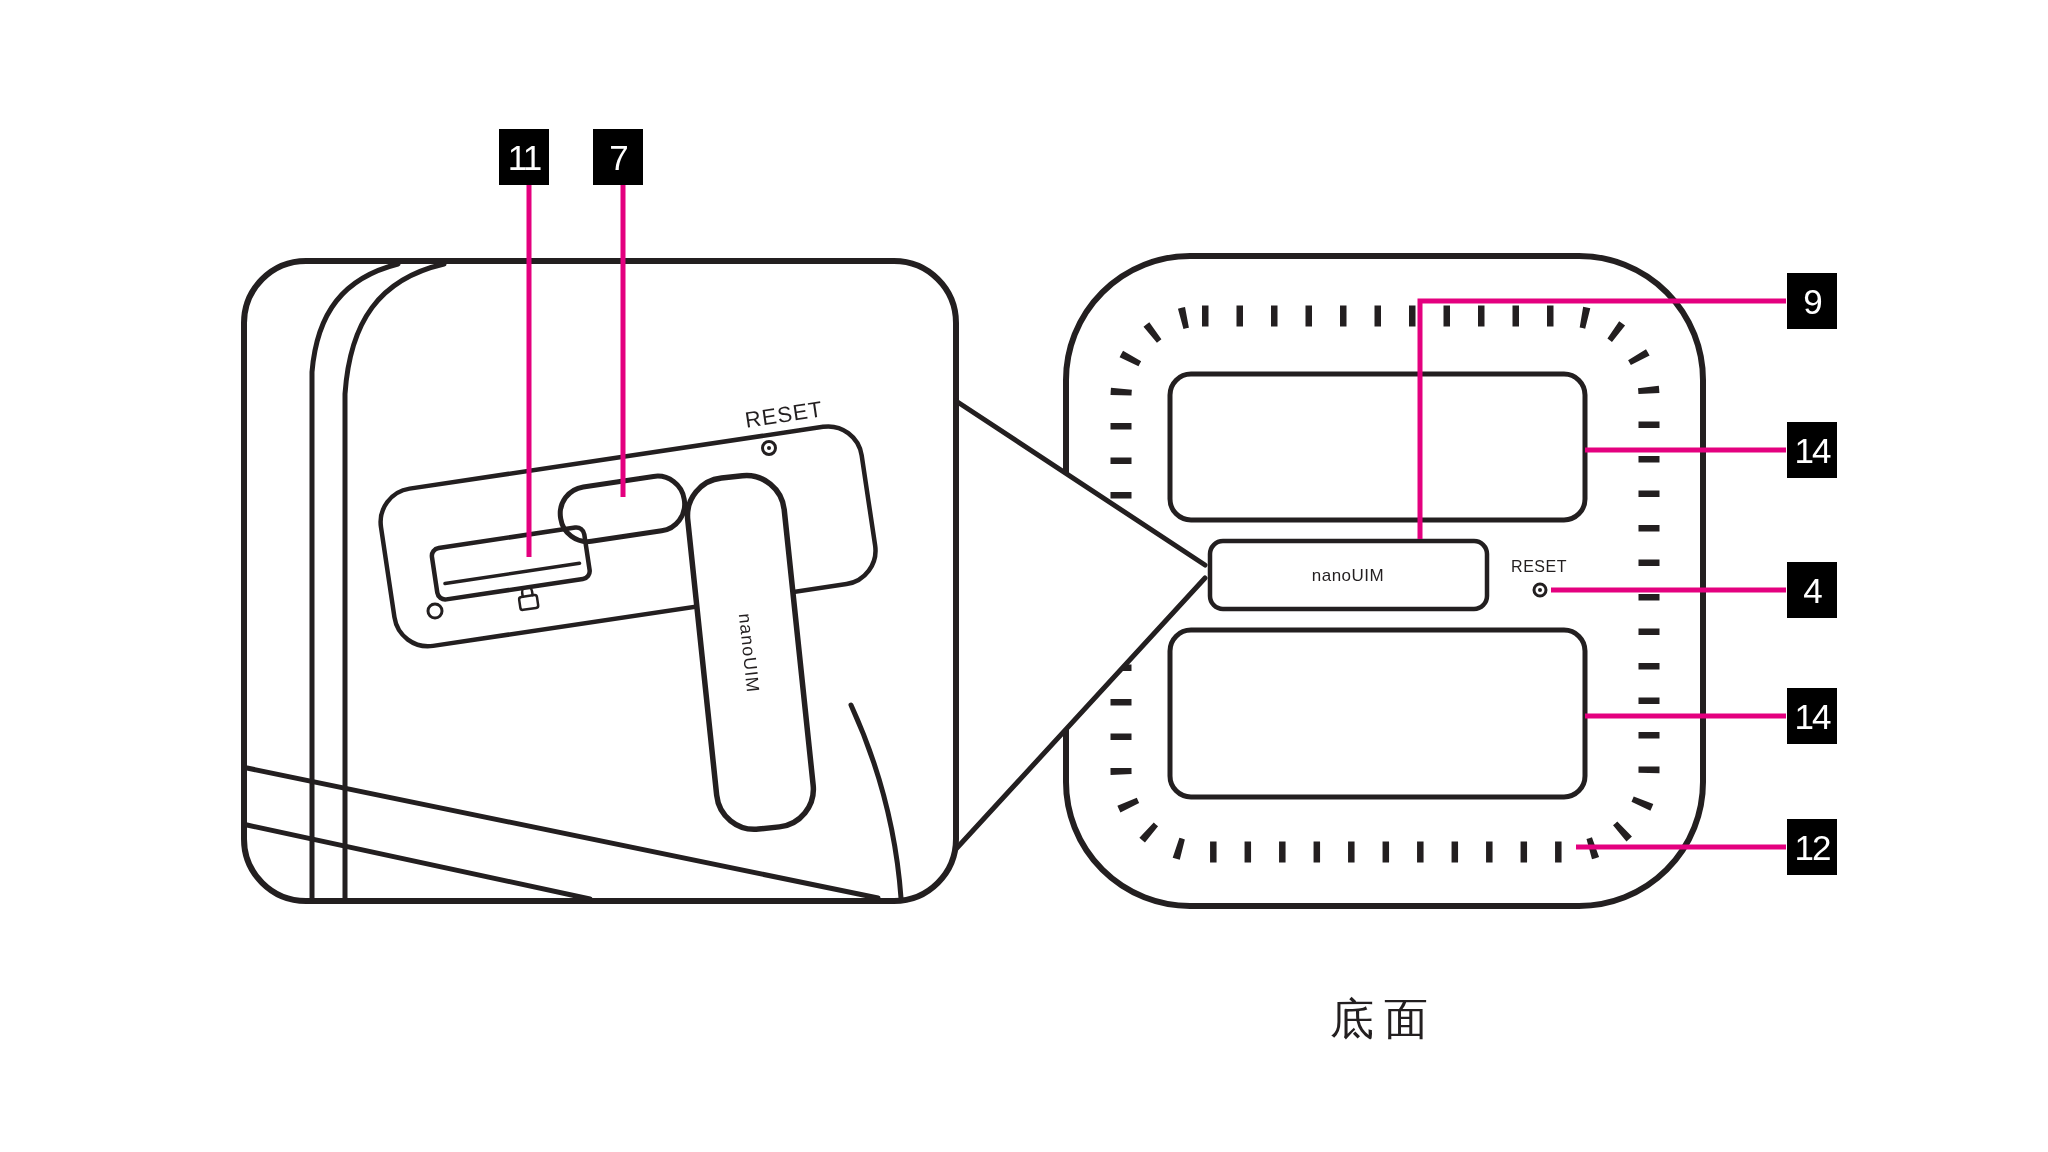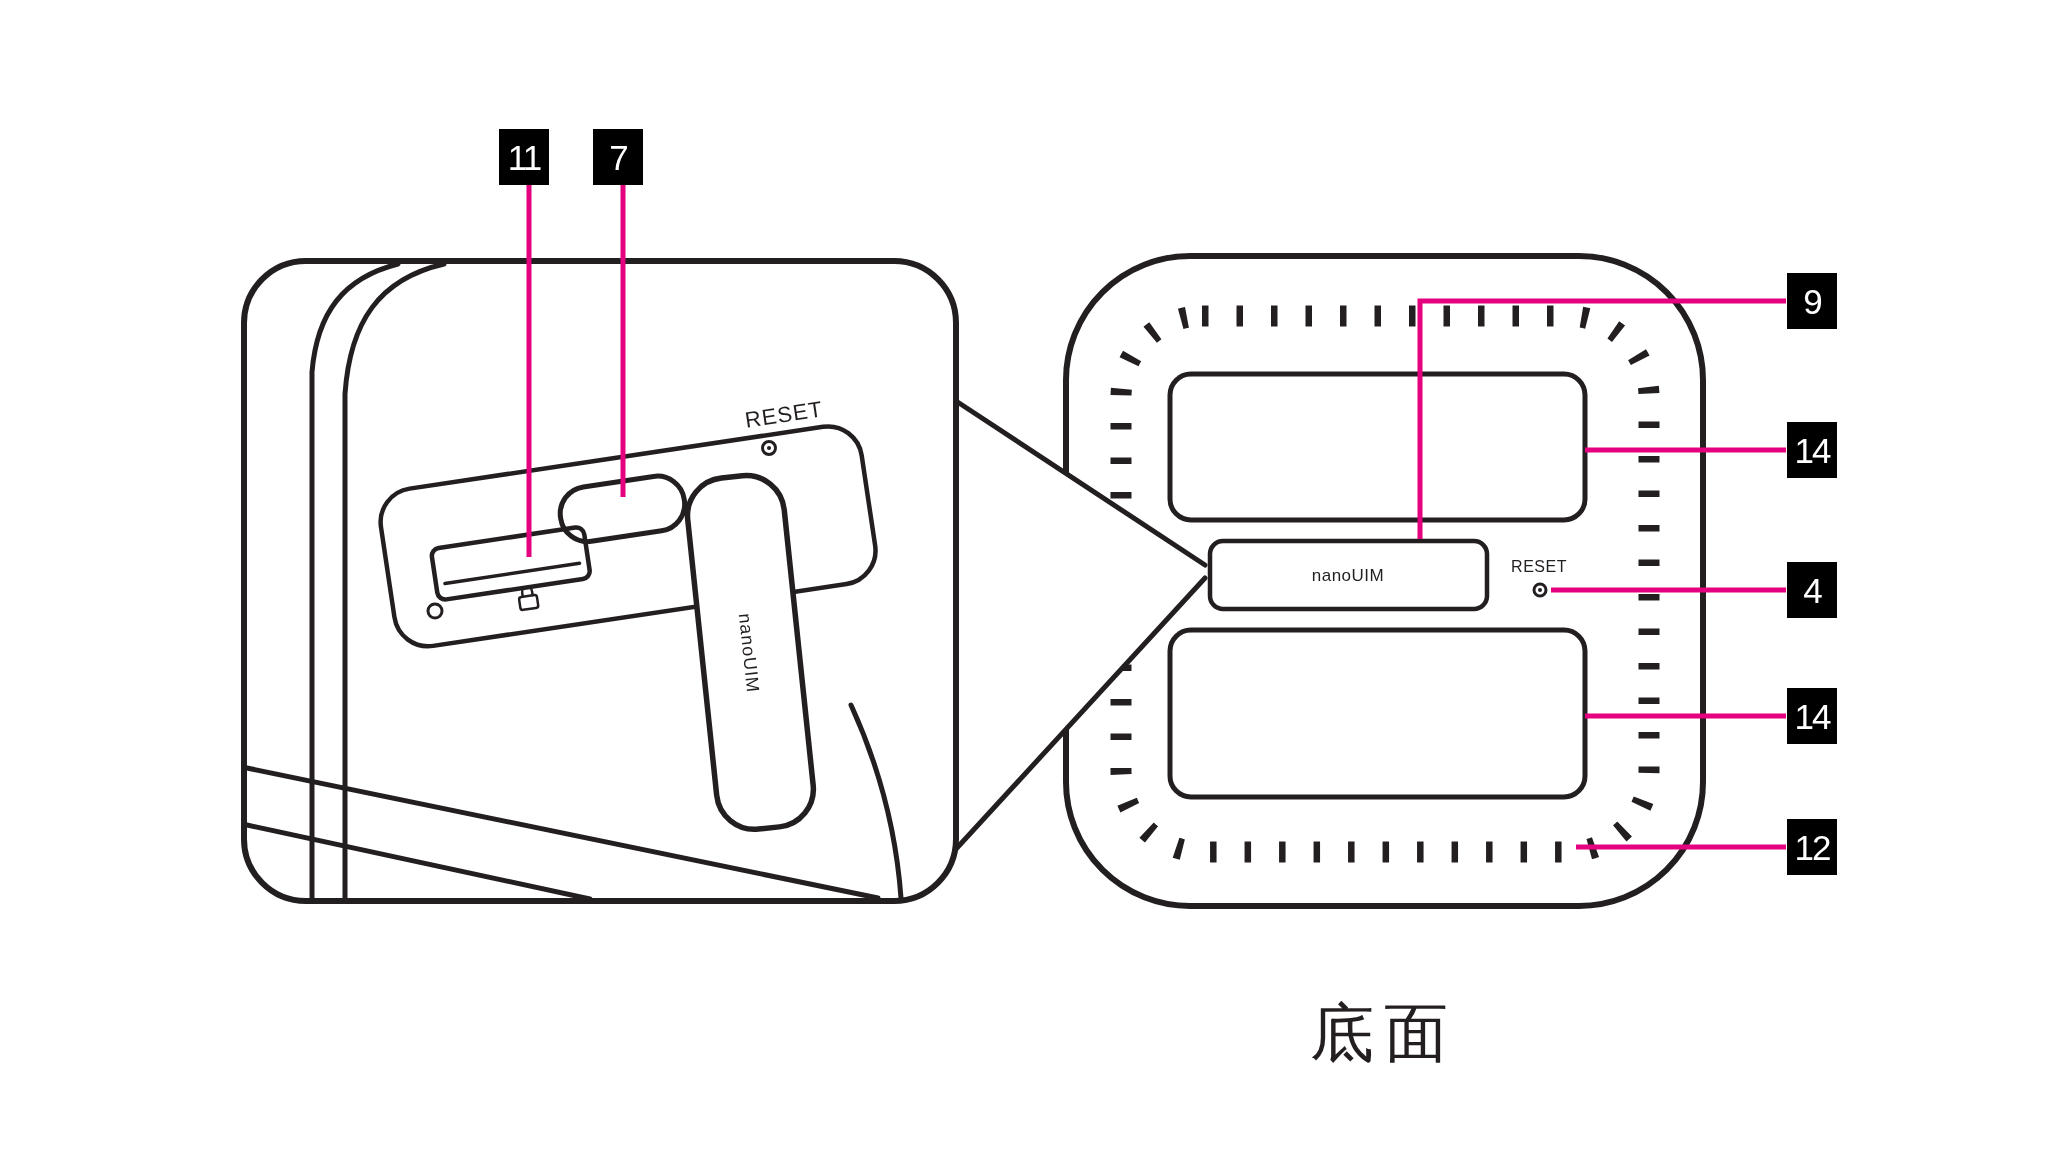--- a/index.html
+++ b/index.html
@@ -12,21 +12,21 @@
   .badge {
     position:absolute; width:50px; height:56px;
     background:var(--badge-bg,#000); color:var(--badge-fg,#fff);
     display:flex; align-items:center; justify-content:center;
     font-family:"Liberation Sans", sans-serif;
     font-weight:400; font-size:35px; letter-spacing:-2px;
     line-height:1;
   }
   .caption {
     position:absolute; left:1284px; top:990px; width:200px;
-    text-align:center; font-size:64px; letter-spacing:10px;
+    text-align:center; font-size:44px; letter-spacing:10px;
     color:var(--line,#231f20); font-weight:500;
     font-family:"Liberation Sans", sans-serif;
     white-space:nowrap;
   }
 </style>
 </head>
 <body>
 
 <div class="stage">
 

